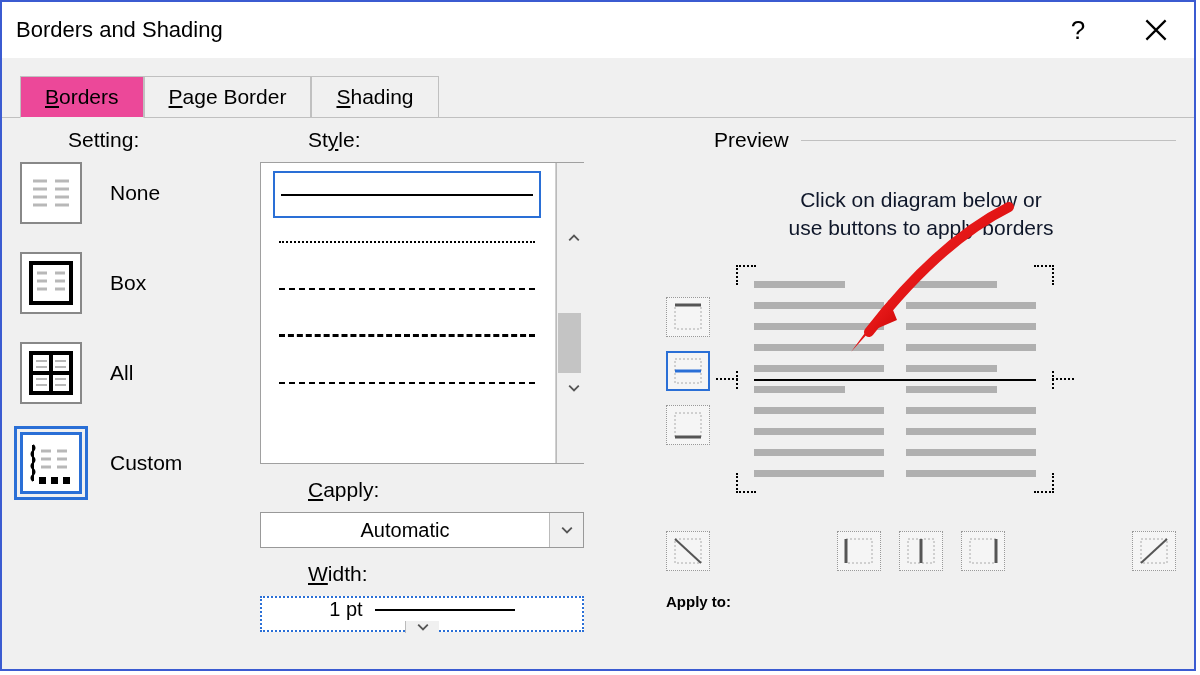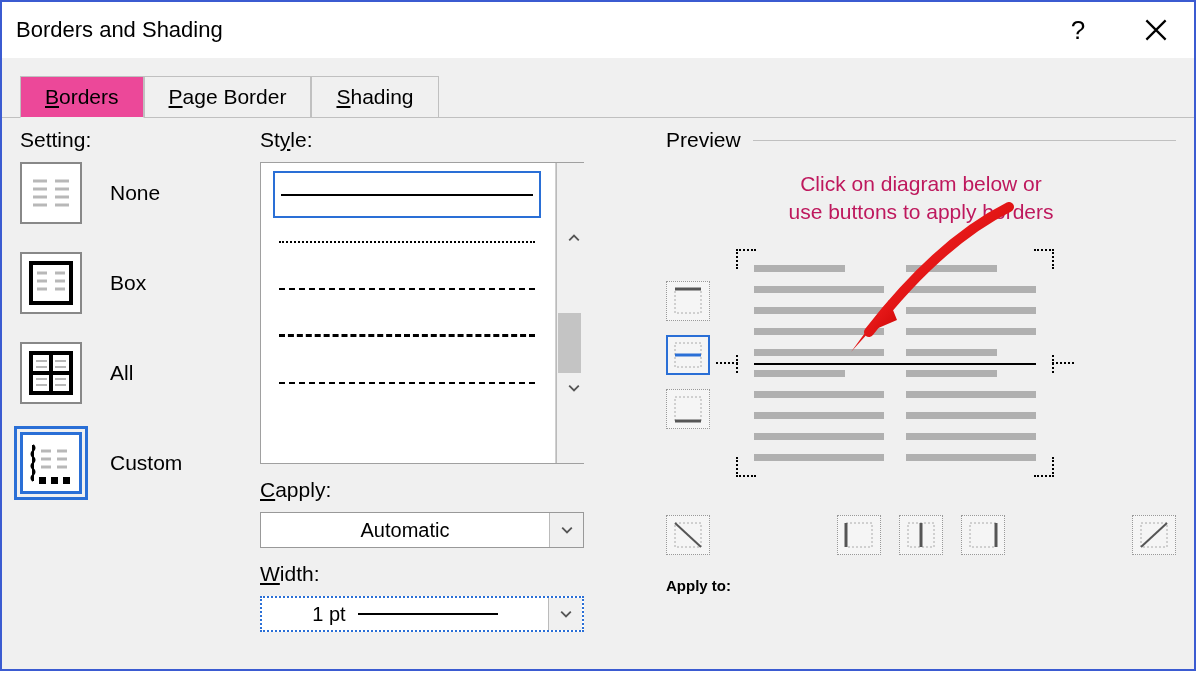--- a/index.html
+++ b/index.html
@@ -49,21 +49,21 @@
   .tab .ul { text-decoration: underline; }
 
   .body {
     display: flex;
     padding: 10px 18px 0 18px;
     height: 548px;
   }
 
   
   .col-setting { width: 232px; }
-  .sect-label { font-size: 21px; color: #000; margin-bottom: 10px; }
+  .sect-label { font-size: 21px; color: #000; margin-bottom: 10px; margin-left: 48px; }
   .sect-label .ul { text-decoration: underline; }
   .setting-item {
     display: flex; align-items: center;
     margin-bottom: 28px; cursor: pointer;
   }
   .setting-icon {
     width: 62px; height: 62px;
     border: 2px solid #888; background: #fff;
     display: flex; align-items: center; justify-content: center;
     margin-right: 28px;
@@ -109,37 +109,37 @@
   .sb-track { flex:1; position: relative; }
   .sb-thumb { position:absolute; top:0; left:2px; right:2px; height:60px; background:#c4c4c4; }
 
   .sel-field { margin-top: 14px; }
   .combo {
     width: 324px; height: 36px;
     border: 1px solid #999; background: #fff;
     display:flex; align-items:center; position:relative;
     cursor:pointer;
   }
-  .combo.dotted { border: 2px dotted #2a6fd6; }
+  .combo.dotted { border: 2px dotted #2a6fd6; flex-direction: column; }
   .combo .ctext { flex:1; text-align:center; font-size:20px; }
   .combo .caret, .sb-btn {
     width: 34px; height:100%;
     border-left:1px solid #bbb; background:#f0f0f0;
     display:flex; align-items:center; justify-content:center;
   }
   .caret svg, .sb-btn svg { width:12px; height:12px; fill:#555; }
   .width-line { width: 140px; border-top: 2px solid #000; margin-left: 12px; }
 
   
   .col-preview { flex:1; margin-left: 46px; }
   .prev-header { display:flex; align-items:center; }
   .prev-header .line { flex:1; height:1px; background:#c0c0c0; margin-left:12px; }
   .prev-hint {
-    text-align:center; font-size:21px; color:#be185d;
-    margin-top: 18px; line-height: 1.35;
+    text-align:center; font-size:21px; color:#0f172a;
+    margin-top: 34px; line-height: 1.35;
   }
 
   .prev-main { display:flex; margin-top: 26px; }
   .prev-btns-v { width: 54px; margin-right: 20px; display:flex; flex-direction:column; gap:14px; margin-top: 28px;}
   .pv-btn {
     width:44px; height:40px;
     border:1px dotted #999; background:#f5f5f5;
     display:flex; align-items:center; justify-content:center;
     cursor:pointer;
   }

